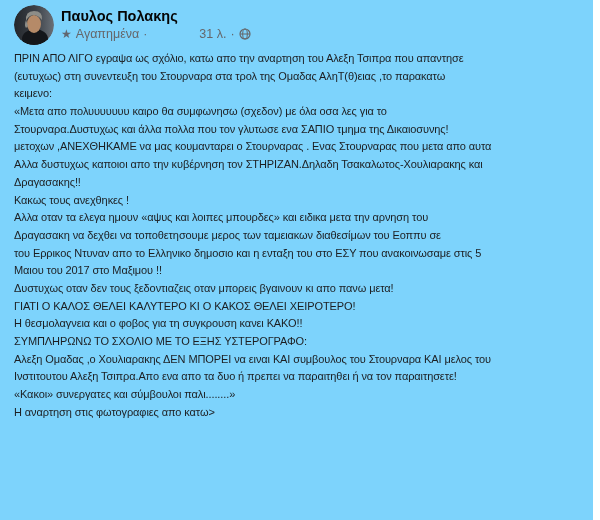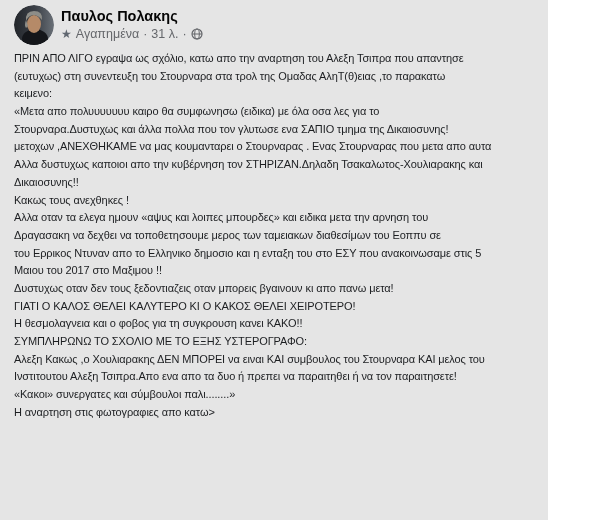--- a/index.html
+++ b/index.html
@@ -2,23 +2,23 @@
 <html><head>
 <meta charset="utf-8">
 <style>
   html, body {
     margin: 0;
     padding: 0;
     background: #ffffff;
   }
   .post {
     position: relative;
-    width: 548px;
+    width: 593px;
     height: 520px;
-    background: #e5e5e5;
+    background: #7dd3fc;
     overflow: hidden;
     font-family: "Liberation Sans", sans-serif;
     color: #050505;
   }
   .post-header {
     position: absolute;
     top: 5px;
     left: 14px;
     right: 14px;
     height: 42px;
@@ -55,21 +55,21 @@
     line-height: 16px;
   }
   .star-icon {
     font-size: 12px;
     color: #606770;
     line-height: 12px;
     transform: translateY(-0.5px);
   }
   .globe-icon svg { display: block; }
   .meta-dot { color: #65676b; }
-  .timestamp { cursor: pointer; }
+  .timestamp { cursor: pointer; margin-left: 48px; }
   .post-body {
     position: absolute;
     top: 50px;
     left: 14px;
     right: 14px;
     font-size: 11px;
     letter-spacing: -0.1px;
     color: #1c1e21;
   }
   .post-line {
@@ -125,33 +125,33 @@
         </span>
       </div>
     </div>
 
   </div>
 
   <div class="post-body">
       <div class="post-line">ΠΡΙΝ ΑΠΟ ΛΙΓΟ εγραψα ως σχόλιο, κατω απο την αναρτηση του Αλεξη Τσιπρα που απαντησε</div>
       <div class="post-line">(ευτυχως) στη συνεντευξη του Στουρναρα στα τρολ της Ομαδας ΑληΤ(θ)ειας ,το παρακατω</div>
       <div class="post-line">κειμενο:</div>
-      <div class="post-line">«Μετα απο πολυυυυυυυ καιρο θα συμφωνησω (ειδικα) με όλα  οσα λες για το</div>
+      <div class="post-line">«Μετα απο πολυυυυυυυ καιρο θα συμφωνησω (σχεδον) με όλα  οσα λες για το</div>
       <div class="post-line">Στουρναρα.Δυστυχως και άλλα πολλα που τον γλυτωσε ενα ΣΑΠΙΟ τμημα της Δικαιοσυνης!</div>
       <div class="post-line">μετοχων ,ΑΝΕΧΘΗΚΑΜΕ να μας κουμανταρει ο Στουρναρας . Ενας Στουρναρας που μετα απο αυτα</div>
       <div class="post-line">Αλλα δυστυχως καποιοι απο  την κυβέρνηση τον ΣΤΗΡΙΖΑΝ.Δηλαδη Τσακαλωτος-Χουλιαρακης και</div>
-      <div class="post-line">Δικαιοσυνης!!</div>
+      <div class="post-line">Δραγασακης!!</div>
       <div class="post-line">Κακως τους ανεχθηκες !</div>
       <div class="post-line">Αλλα οταν τα ελεγα ημουν «αψυς και λοιπες μπουρδες» και ειδικα μετα την αρνηση του</div>
       <div class="post-line">Δραγασακη να δεχθει να τοποθετησουμε μερος των ταμειακων  διαθεσίμων του Εοππυ σε</div>
       <div class="post-line">του Ερρικος Ντυναν απο το Ελληνικο δημοσιο και η ενταξη του στο ΕΣΥ που ανακοινωσαμε στις 5</div>
       <div class="post-line">Μαιου του 2017 στο Μαξιμου !!</div>
       <div class="post-line">Δυστυχως οταν δεν τους ξεδοντιαζεις οταν μπορεις βγαινουν κι απο πανω μετα!</div>
       <div class="post-line">ΓΙΑΤΙ Ο ΚΑΛΟΣ ΘΕΛΕΙ ΚΑΛΥΤΕΡΟ ΚΙ Ο ΚΑΚΟΣ ΘΕΛΕΙ ΧΕΙΡΟΤΕΡΟ!</div>
       <div class="post-line">Η θεσμολαγνεια και ο φοβος για τη συγκρουση κανει ΚΑΚΟ!!</div>
       <div class="post-line">ΣΥΜΠΛΗΡΩΝΩ ΤΟ ΣΧΟΛΙΟ ΜΕ ΤΟ ΕΞΗΣ ΥΣΤΕΡΟΓΡΑΦΟ:</div>
-      <div class="post-line">Αλεξη Κακως ,ο Χουλιαρακης ΔΕΝ ΜΠΟΡΕΙ να ειναι ΚΑΙ συμβουλος του Στουρναρα ΚΑΙ μελος του</div>
+      <div class="post-line">Αλεξη Ομαδας ,ο Χουλιαρακης ΔΕΝ ΜΠΟΡΕΙ να ειναι ΚΑΙ συμβουλος του Στουρναρα ΚΑΙ μελος του</div>
       <div class="post-line">Ινστιτουτου Αλεξη Τσιπρα.Απο ενα απο τα δυο ή πρεπει να παραιτηθει ή να τον παραιτησετε!</div>
       <div class="post-line">«Κακοι» συνεργατες και σύμβουλοι παλι........»</div>
       <div class="post-line">Η αναρτηση στις φωτογραφιες απο κατω&gt;</div>
     </div>
 
 </div>
 
 </body></html>

